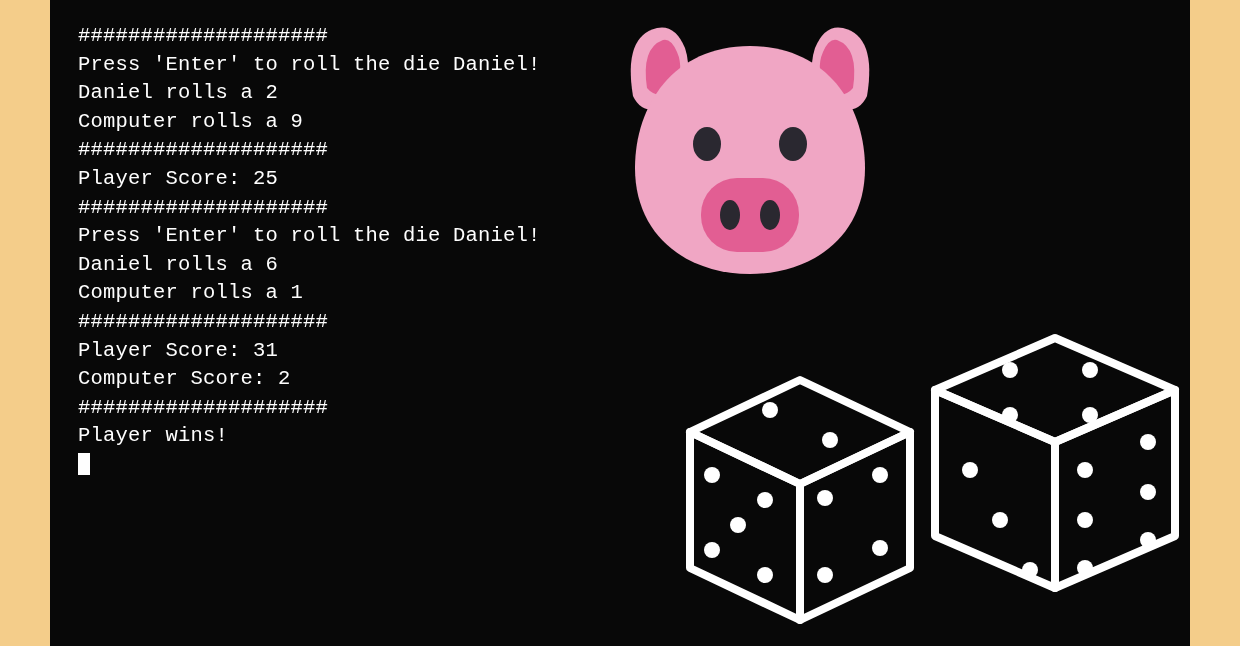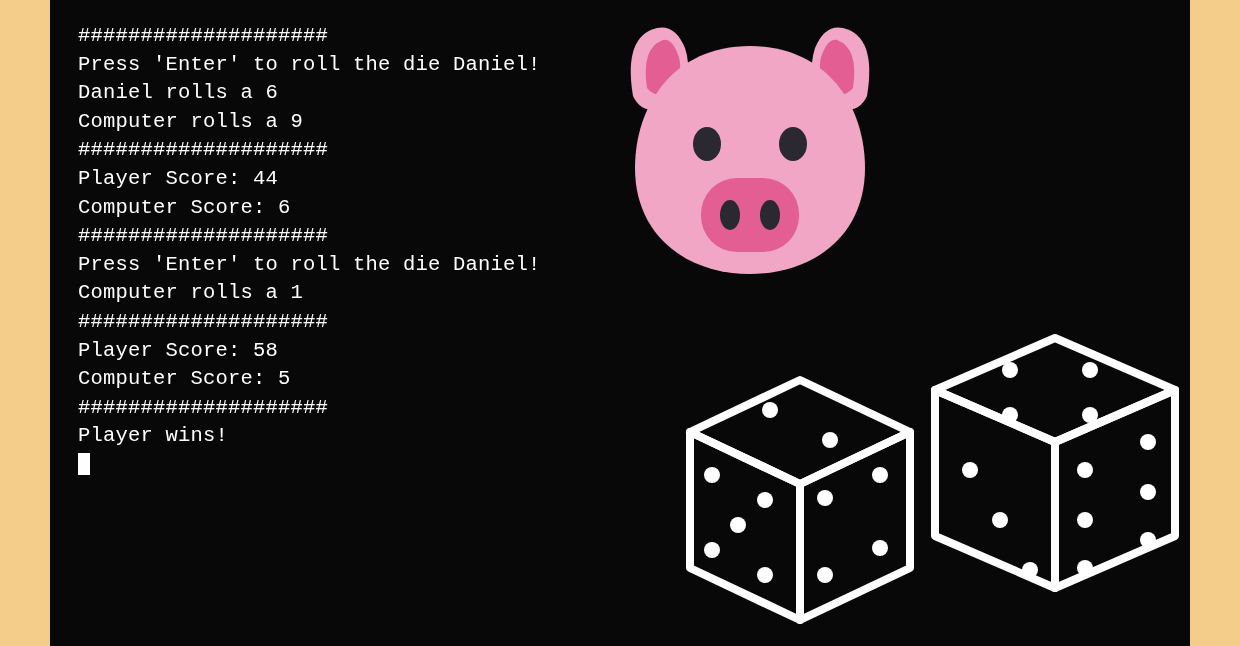--- a/index.html
+++ b/index.html
@@ -52,35 +52,35 @@
   }
 </style>
 </head>
 <body>
 
 <div class="terminal">
   <div class="line">####################</div>
   <div class="line"></div>
   <div class="line">Press 'Enter' to roll the die Daniel!</div>
   <div class="line"></div>
-  <div class="line">Daniel rolls a 6</div>
+  <div class="line">Daniel rolls a 2</div>
   <div class="line">Computer rolls a 9</div>
   <div class="line"></div>
   <div class="line">####################</div>
-  <div class="line">Player Score: 44</div>
-  <div class="line">Computer Score: 6</div>
+  <div class="line">Player Score: 25</div>
   <div class="line">####################</div>
   <div class="line"></div>
   <div class="line">Press 'Enter' to roll the die Daniel!</div>
   <div class="line"></div>
+  <div class="line">Daniel rolls a 6</div>
   <div class="line">Computer rolls a 1</div>
   <div class="line"></div>
   <div class="line">####################</div>
-  <div class="line">Player Score: 58</div>
-  <div class="line">Computer Score: 5</div>
+  <div class="line">Player Score: 31</div>
+  <div class="line">Computer Score: 2</div>
   <div class="line">####################</div>
   <div class="line"></div>
   <div class="line">Player wins!</div>
   <span class="cursor"></span>
 </div>
 
 <svg class="pig" viewBox="0 0 270 260">
 
   <path d="M 42 10 Q 8 18 18 78 Q 28 100 58 88 Q 80 60 70 30 Q 60 6 42 10 Z" fill="#f0a6c4"></path>
   <path d="M 48 22 Q 26 30 32 70 Q 42 82 58 72 Q 70 52 62 34 Q 56 20 48 22 Z" fill="#e25e93"></path>

